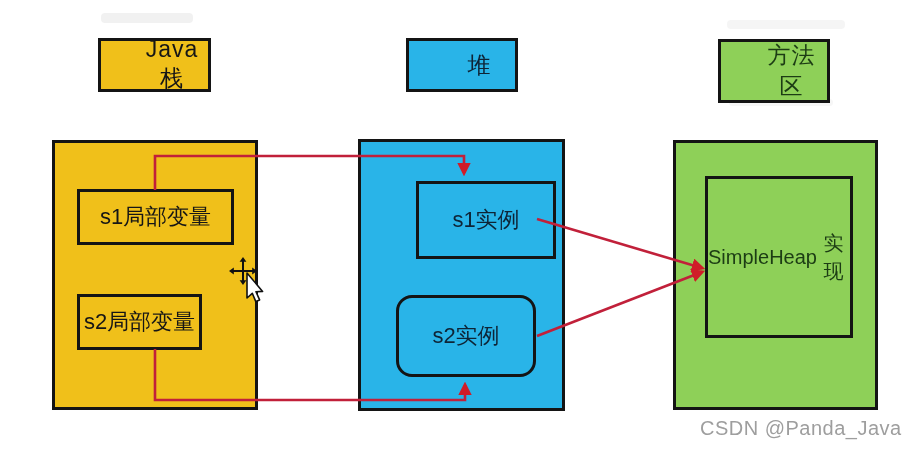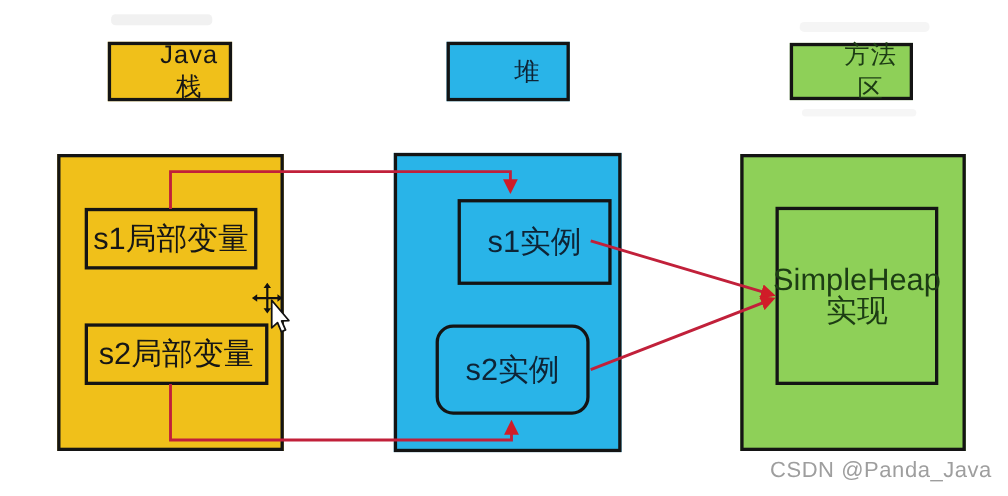--- a/index.html
+++ b/index.html
@@ -19,33 +19,33 @@
   .stage{position:relative;width:916px;height:451px;background:#ffffff;overflow:hidden;}
 
   .box{position:absolute;border:3px solid var(--outline);display:flex;align-items:center;justify-content:center;text-align:center;}
   .yellow{background:var(--stack-fill);color:var(--ink);}
   .blue{background:var(--heap-fill);color:var(--heap-ink);}
   .green{background:var(--method-fill);color:var(--method-ink);}
 
   .title-box{font-size:23px;letter-spacing:1px;padding-left:35px;}
   #stack-title{left:98px;top:38px;width:113px;height:54px;}
   #heap-title{left:406px;top:38px;width:112px;height:54px;}
-  #method-title{left:718px;top:39px;width:112px;height:52px;}
+  #method-title{left:718px;top:39px;width:112px;height:64px;}
 
   #stack-box{left:52px;top:140px;width:206px;height:270px;}
   #heap-box{left:358px;top:139px;width:207px;height:272px;}
   #method-box{left:673px;top:140px;width:205px;height:270px;}
 
-  .inner{font-size:28px;}
+  .inner{font-size:22px;}
   #s1var{left:77px;top:189px;width:157px;height:56px;}
-  #s2var{left:77px;top:294px;width:167px;height:56px;}
+  #s2var{left:77px;top:294px;width:125px;height:56px;}
   #s1inst{left:416px;top:181px;width:140px;height:78px;}
   #s2inst{left:396px;top:295px;width:140px;height:82px;border-radius:16px;}
 
-  #simpleheap-box{left:705px;top:188px;width:148px;height:162px;flex-direction:column;font-size:28px;line-height:28px;}
+  #simpleheap-box{left:705px;top:176px;width:148px;height:162px;flex-direction:row;font-size:20px;line-height:28px;}
 
   svg.overlay{position:absolute;left:0;top:0;pointer-events:none;}
   .smudge{position:absolute;background:#ececec;border-radius:4px;}
   #smudge-1{left:101px;top:13px;width:92px;height:10px;opacity:.75;}
   #smudge-2{left:727px;top:20px;width:118px;height:9px;opacity:.55;}
   #smudge-3{left:729px;top:99px;width:104px;height:7px;opacity:.45;}
 
   #watermark{position:absolute;left:700px;top:417px;width:208px;
     font-size:20px;color:var(--wm);letter-spacing:.5px;}
 </style>

